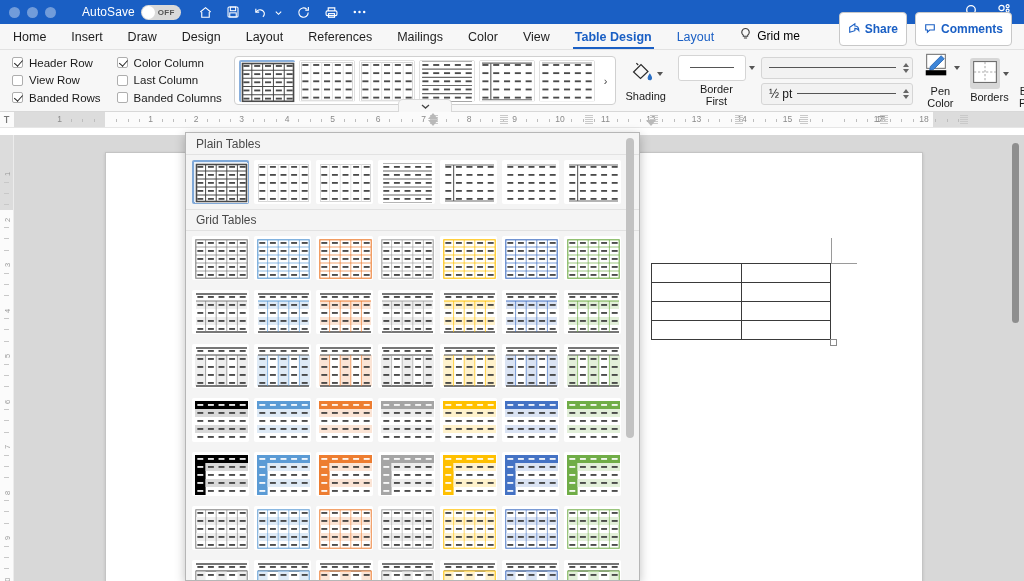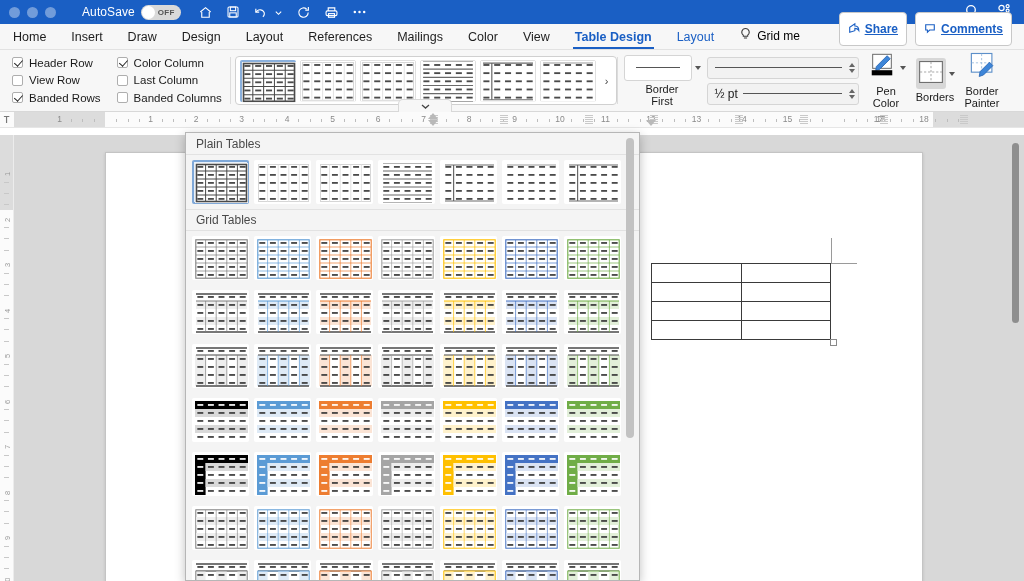--- a/index.html
+++ b/index.html
@@ -52,21 +52,21 @@
   .tab.active { color: #1a5fc4; font-weight: bold; }
   .tab.active::after {
     content: ""; position: absolute; left: -2px; right: -2px; bottom: 0;
     height: 2.5px; background: #1a5fc4;
   }
   #tellme { display: flex; align-items: center; gap: 5px; margin-right: 25px; padding-bottom: 5px; }
   #tab-right { margin-left: auto; display: flex; gap: 8px; padding: 0 12px 3px 0; }
   .pillbtn {
     display: flex; align-items: center; gap: 5px;
     border: 1px solid #c8c8c8; border-radius: 4px; background: #fff;
-    height: 20px; padding: 16px 8px; color: #1a5fc4; font-size: 12px; font-weight: bold; text-decoration: underline;
+    height: 20px; padding: 16px 8px; color: #1a5fc4; font-size: 12px; font-weight: bold;
   }
 
   
   #ribbon {
     height: 62px; background: #f7f7f7;
     border-bottom: 1px solid #d8d8d8;
     display: flex; align-items: stretch; position: relative;
   }
   .rsep { width: 1px; background: #dcdcdc; margin: 7px 0; }
 
@@ -553,20 +553,33 @@
   </div>
 
   <div id="ribbon-collapse">
     <span>
       <svg width="11" height="7" viewBox="0 0 12 8" fill="none" stroke="#444" stroke-width="1.4">
         <path d="M2 2.2 6 5.8 10 2.2"></path>
         </svg>
     </span>
   </div>
 
+  <div class="rgroup" style="margin-left:4px">
+    <div class="withcaret">
+      <span>
+        <svg width="26" height="26" viewBox="0 0 28 28" fill="none" stroke="#2b2b2b" stroke-width="1.3">
+          <path d="M6 14 14 6l7.5 7.5L13.5 21z"></path>
+          <path d="M11 6.5 9 4.5"></path>
+          <path d="M23.5 16.5c1.4 2 1.8 3 1.8 4a1.8 1.8 0 0 1-3.6 0c0-1 .4-2 1.8-4z" fill="#2b6fc4" stroke="#2b6fc4"></path>
+        </svg>
+      </span>
+      <span class="caret"></span>
+    </div>
+    <div class="rlabel">Shading</div>
+  </div>
 
   <div class="rsep"></div>
 
   <div style="display:flex; align-items:center; gap:6px; padding:0 6px;">
 
     <div class="rgroup" style="padding:0">
       <div class="withcaret">
         <div class="bstyle-box">
           <div class="bstyle-line"></div>
         </div>

